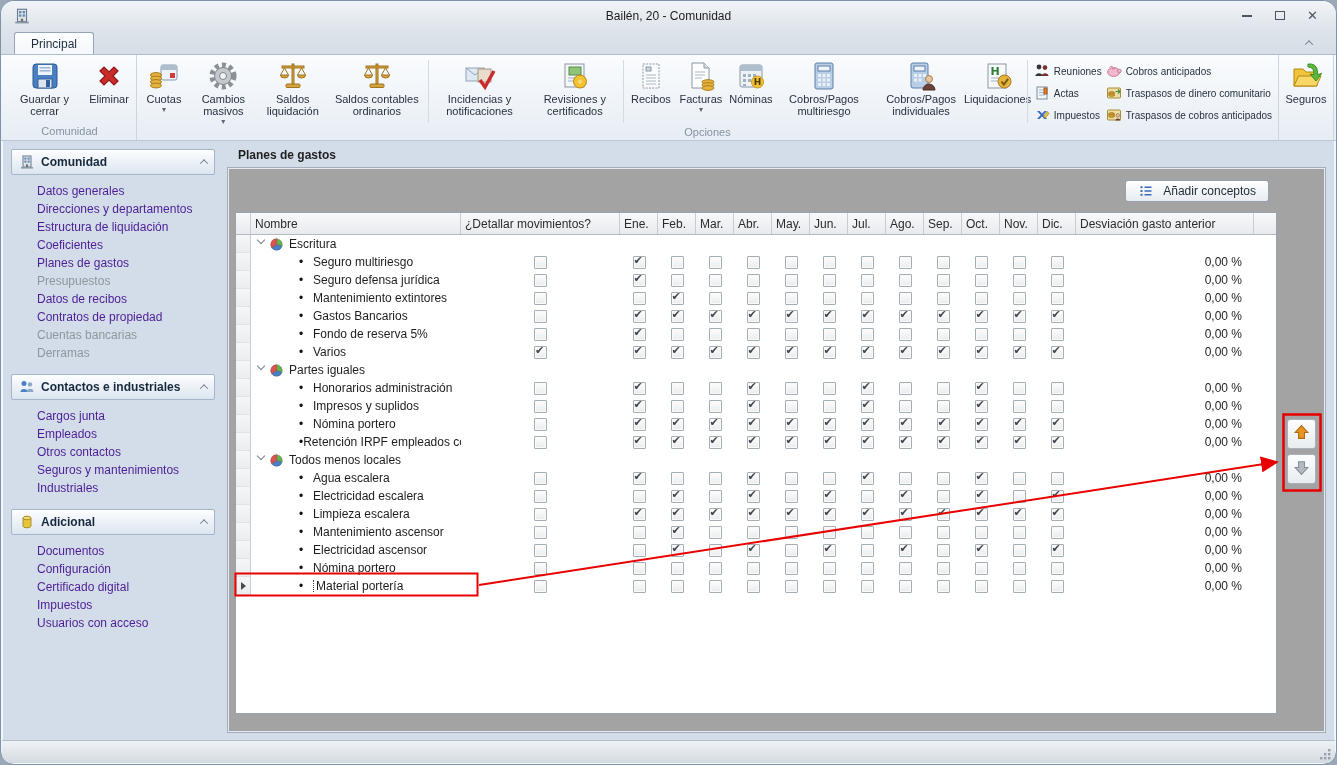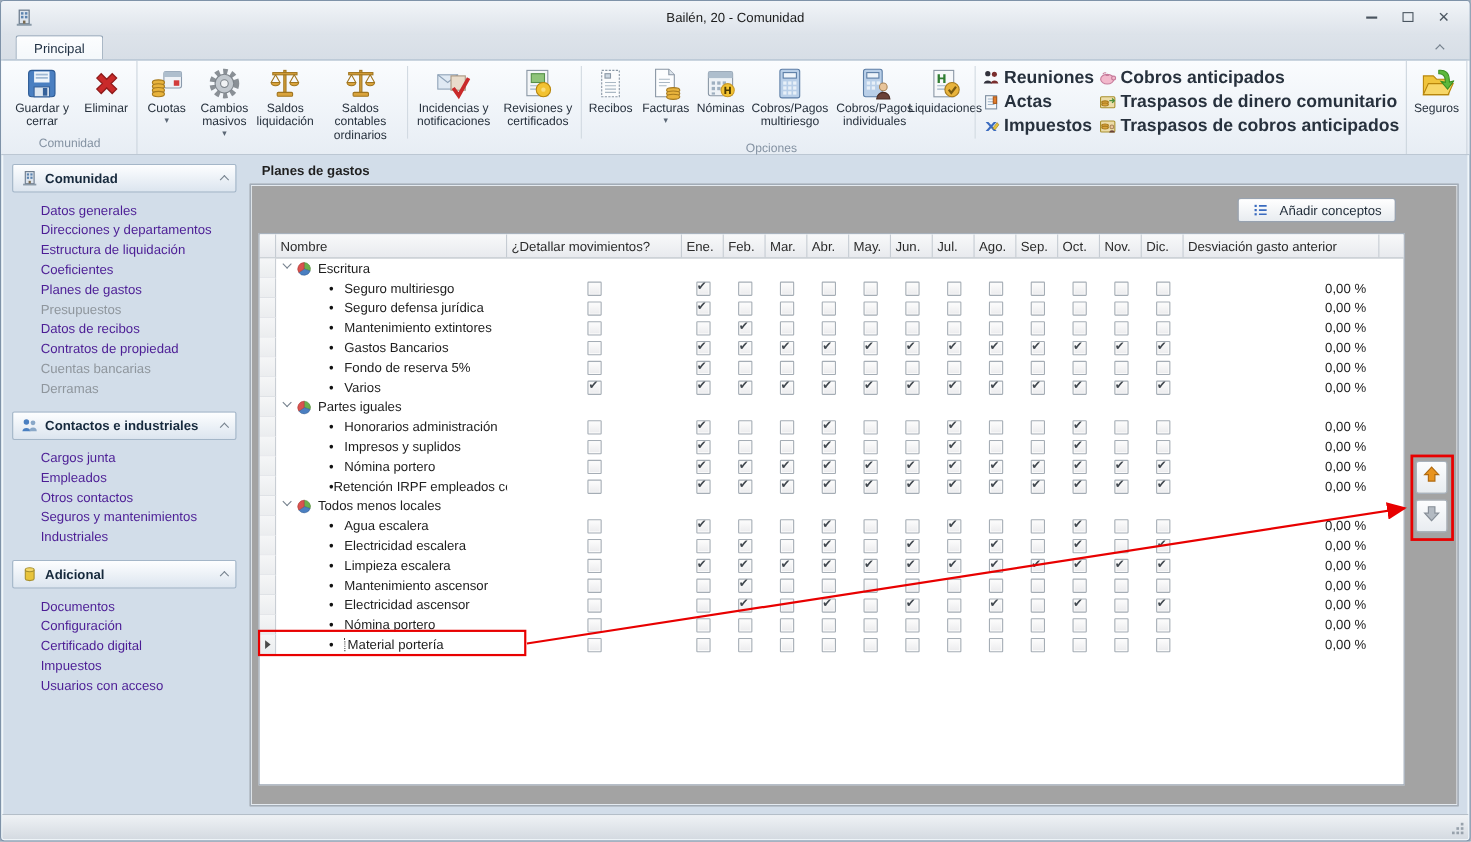--- a/index.html
+++ b/index.html
@@ -1,21 +1,21 @@
 <!DOCTYPE html>
 <html><head>
 <meta charset="utf-8">
 <style>
   * { box-sizing: border-box; margin: 0; padding: 0; }
   html,body { background:#9aa8b8; }
   body { font-family: "Liberation Sans", "DejaVu Sans", sans-serif; }
 
   .window {
     position: relative; width: 1337px; height: 765px;
-    background:#d2dde9; border:1px solid #7e92a8; border-radius:4px;
+    background:#d2dde9; border:1px solid #7e92a8; border-radius:14px;
     overflow:hidden; box-shadow: inset 0 0 0 2px rgba(250,253,255,.75);
   }
 
   
   .titlebar {
     position:absolute; top:0; left:0; right:0; height:30px;
     background:linear-gradient(#f1f4f8,#dde3ea);
     display:flex; align-items:center;
   }
   .app-icon { position:absolute; left:12px; top:6px; width:18px; height:18px; }
@@ -61,21 +61,21 @@
   }
   .big-icon { width:32px; height:32px; margin-bottom:1px; flex:0 0 32px; }
   .big-icon svg { width:32px; height:32px; }
   .big-label { font-size:11px; line-height:12px; color:#27313d; }
   .dd { font-size:8px; color:#5a6674; line-height:8px; margin-top:1px; }
   .small-cols { display:flex; gap:4px; padding:5px 4px 0; }
   .small-col { display:flex; flex-direction:column; gap:4px; }
   .small-btn { display:flex; align-items:center; gap:4px; height:18px; cursor:default; }
   .icon16 { width:16px; height:16px; flex:0 0 16px; }
   .icon16 svg { width:16px; height:16px; }
-  .small-label { font-size:16px; color:#27313d; white-space:nowrap;font-weight:bold; }
+  .small-label { font-size:10px; color:#27313d; white-space:nowrap; }
 
   
   .content { position:absolute; top:140px; left:4px; right:4px; bottom:25px; background:#d2dde9; }
 
   
   .sidebar { position:absolute; left:2px; top:6px; width:212px; bottom:4px; padding:2px 4px; overflow:hidden; }
   .sb-group { margin-bottom:12px; }
   .sb-header {
     height:26px; display:flex; align-items:center; gap:6px; padding:0 7px;
     background:linear-gradient(#fdfeff,#dce5ef);

